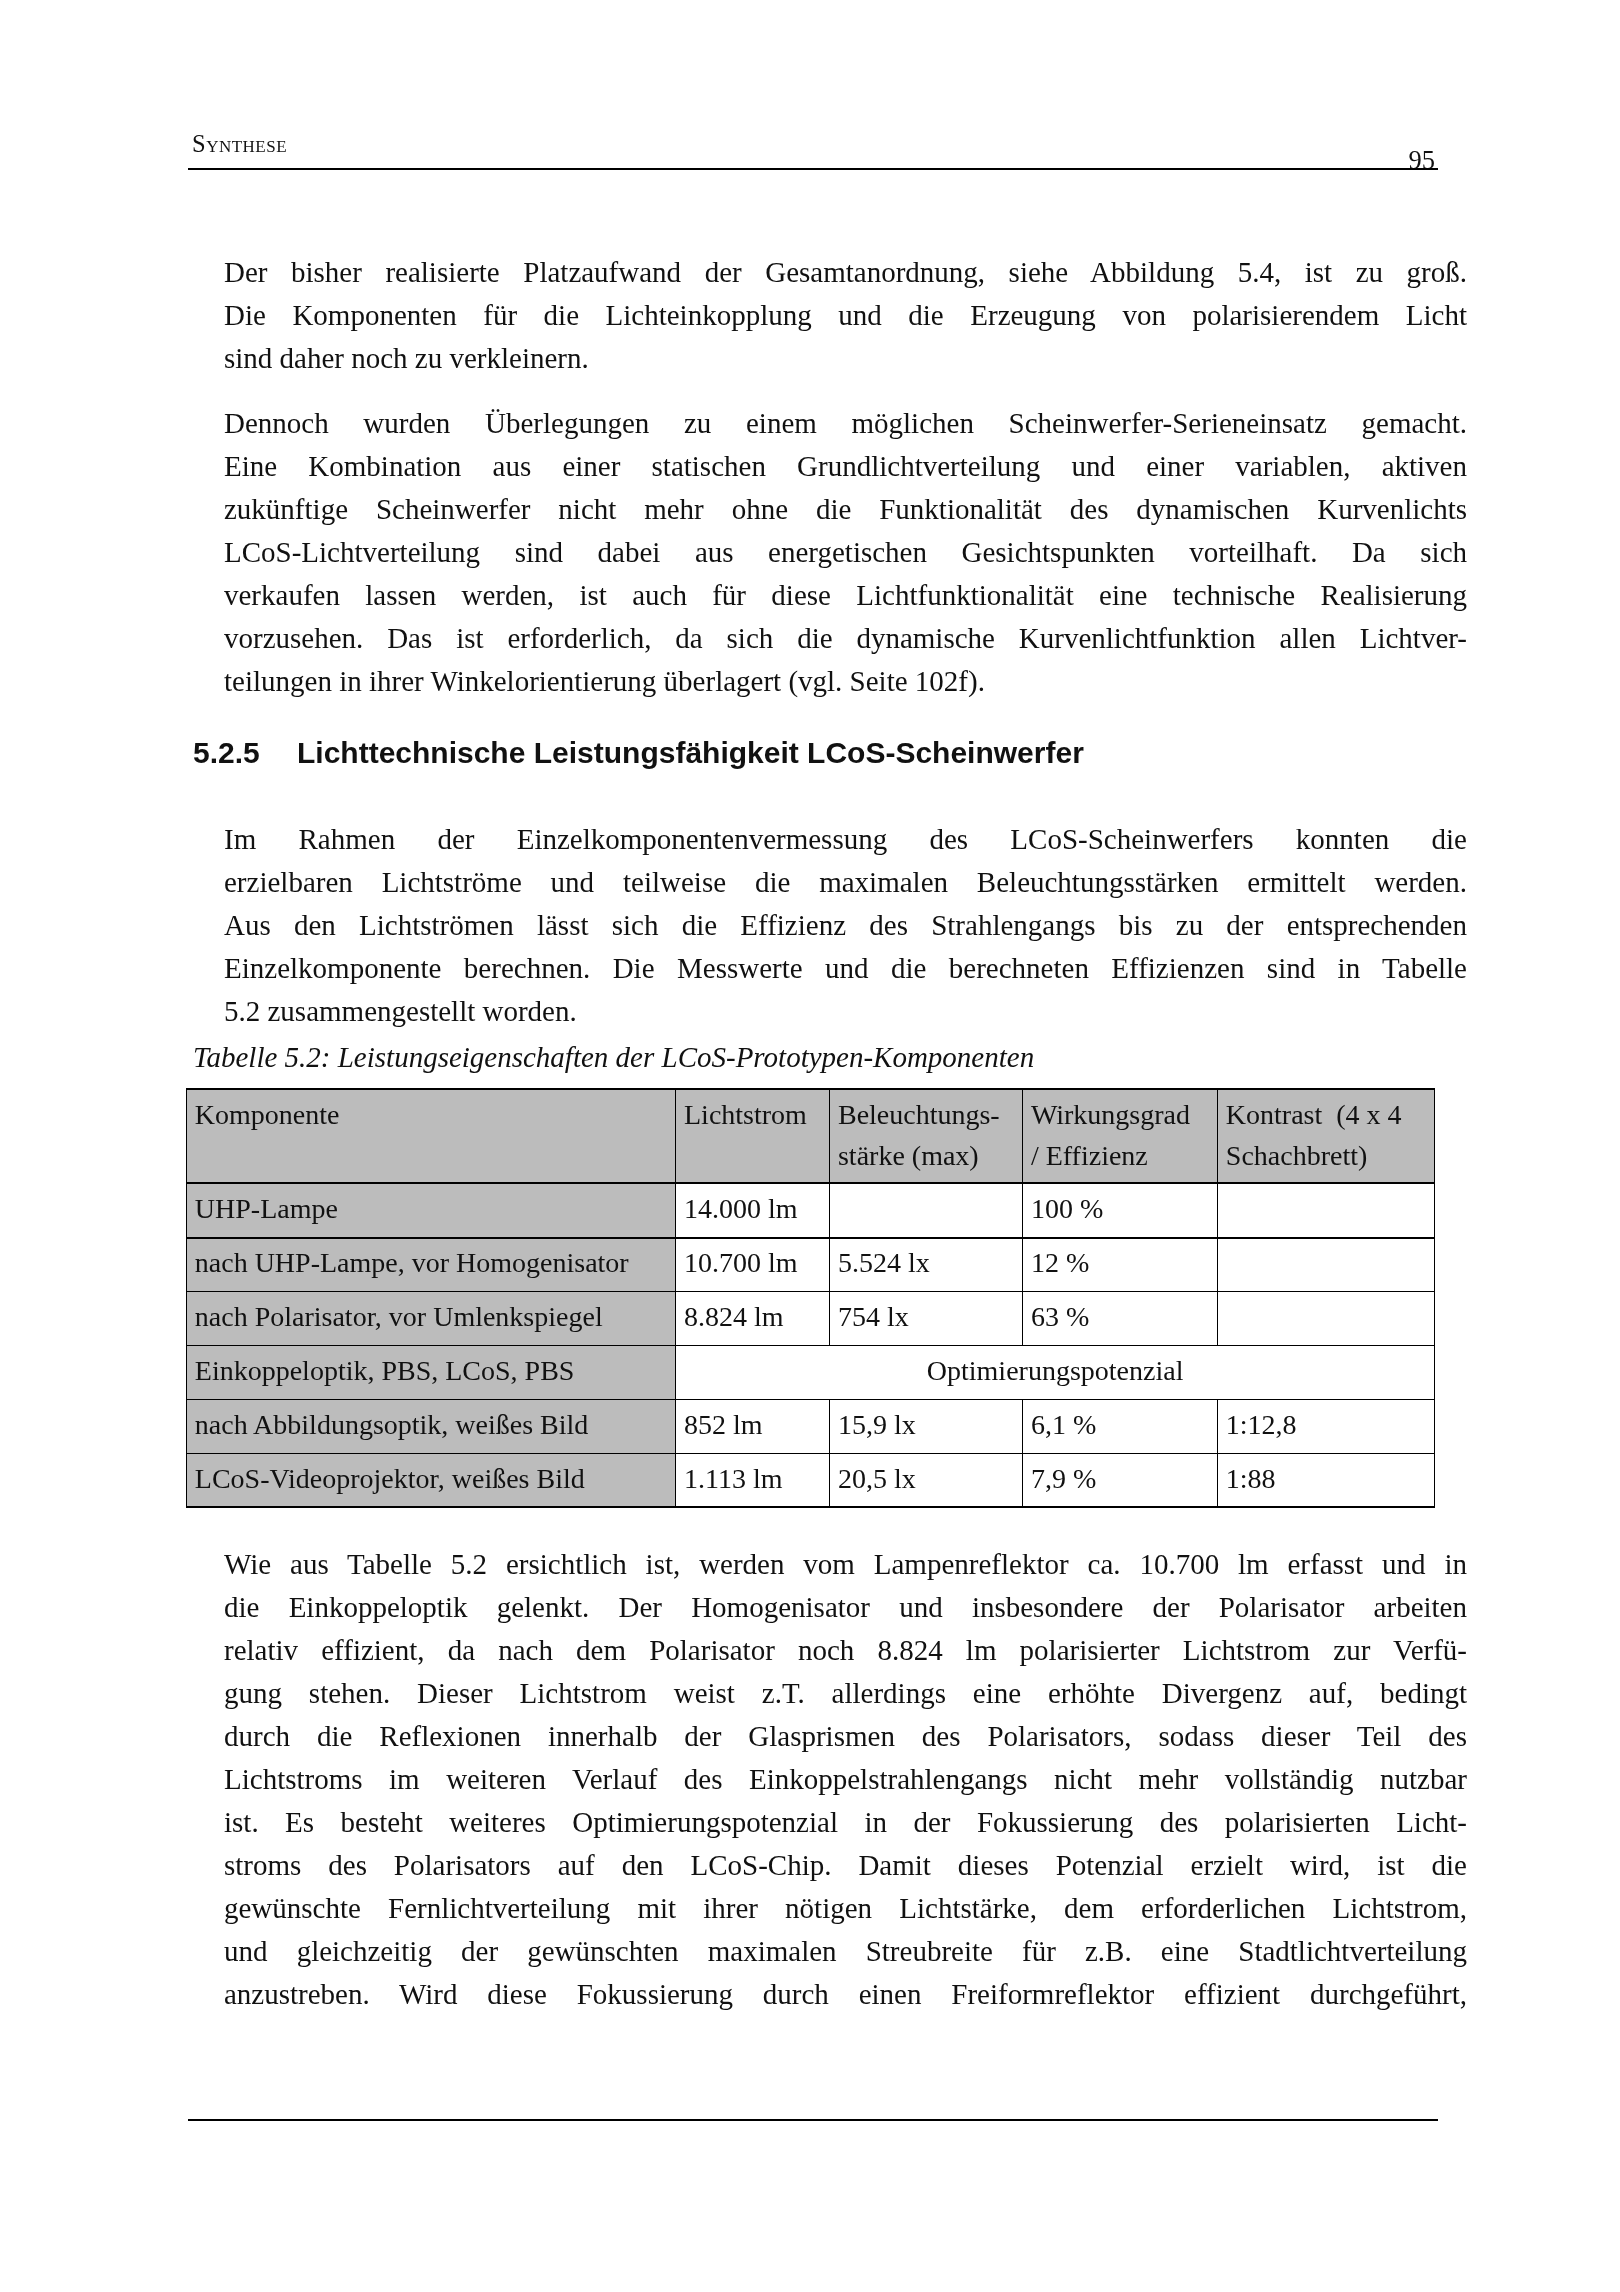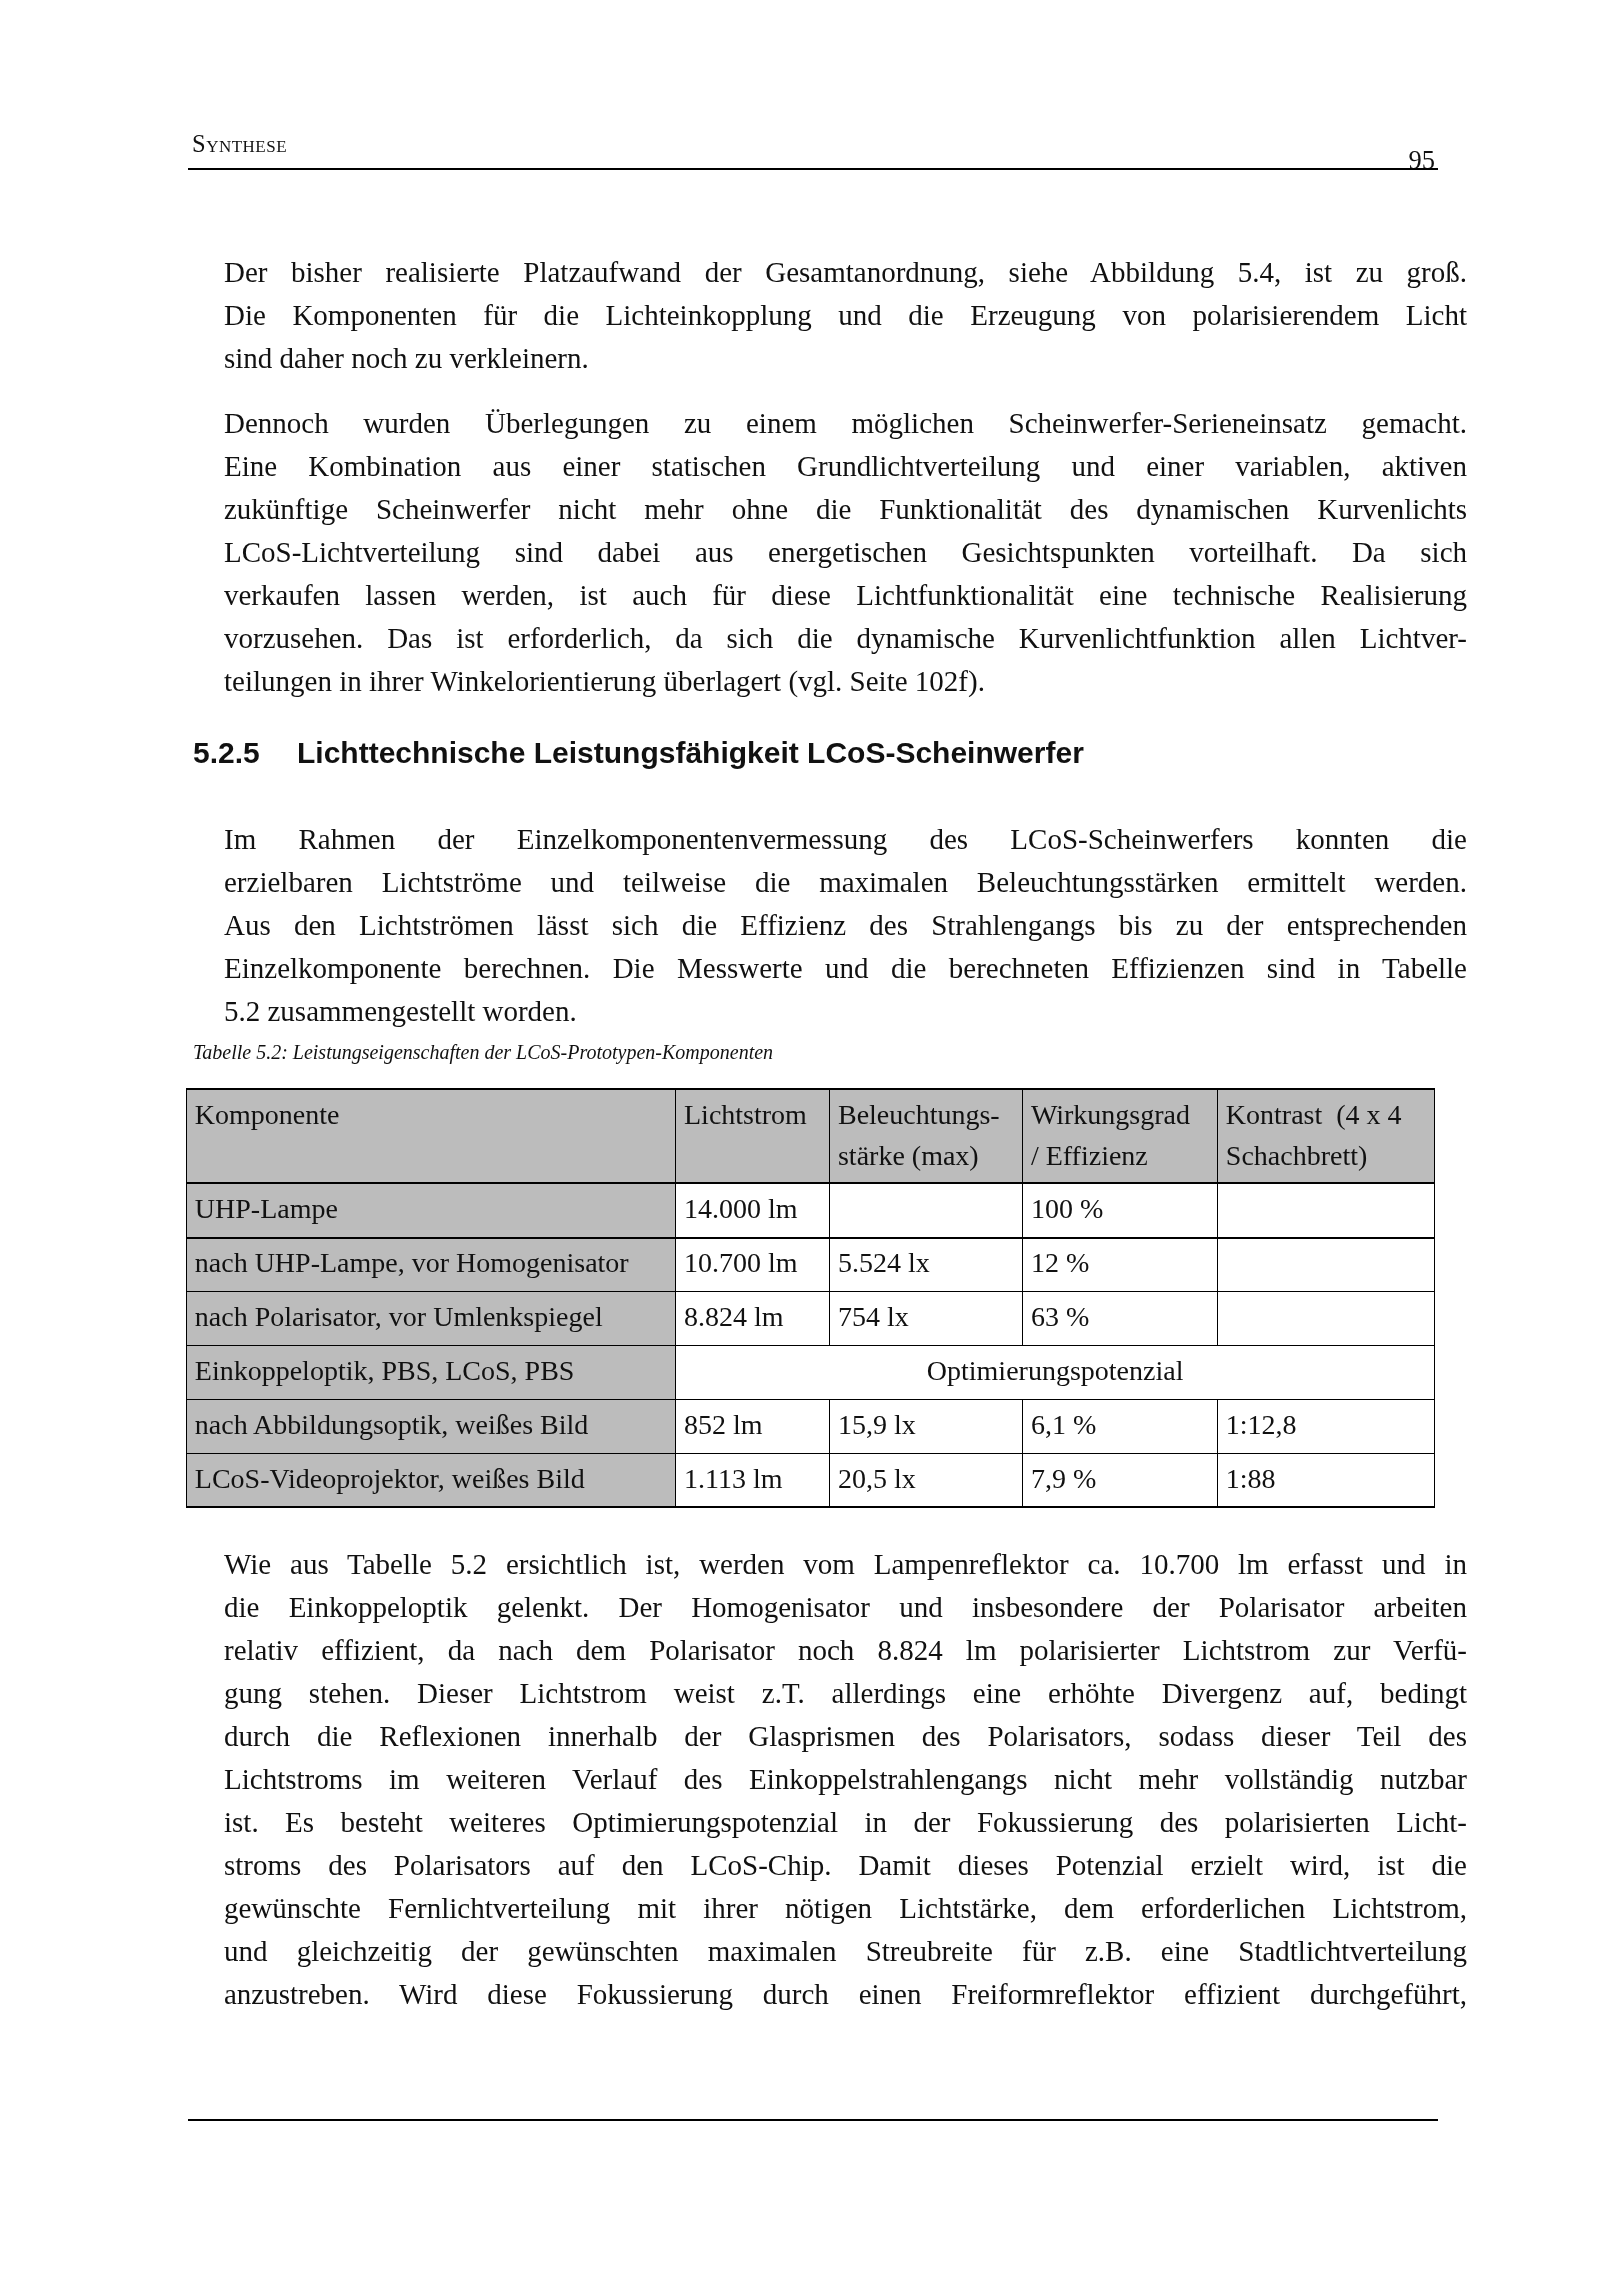--- a/index.html
+++ b/index.html
@@ -8,21 +8,21 @@
   .running-head { position: absolute; left: 192px; top: 130px; width: 1245px; height: 35px; }
   .running-head .title { position: absolute; left: 0; top: 0; font-size: 24.5px; letter-spacing: 0.5px; font-variant: small-caps; }
   .running-head .pageno { position: absolute; right: 2px; top: 0; font-size: 26.5px; margin-top: 15px; }
   .rule-top { position: absolute; left: 188px; top: 168px; width: 1250px; height: 2px; background: #000; }
   .rule-bottom { position: absolute; left: 188px; top: 2119px; width: 1250px; height: 2px; background: #000; }
   .para { position: absolute; left: 208px; width: 1243px; font-size: 29px; line-height: 43px; text-align: justify; margin: 16px; }
   .para .line { display: block; text-align: justify; text-align-last: justify; white-space: nowrap; }
   .para .line.last { text-align-last: left; }
   .heading { position: absolute; left: 193px; top: 736px; font-family: "Liberation Sans", "DejaVu Sans", sans-serif; font-weight: bold; font-size: 30px; }
   .heading .num { display: inline-block; width: 104px; }
-  .caption { position: absolute; left: 193px; top: 1041px; font-size: 20px; font-style: italic; }
+  .caption { position: absolute; left: 193px; top: 1041px; font-size: 29px; font-style: italic; }
   table.data { position: absolute; left: 186px; top: 1088px; width: 1249px; border-collapse: collapse; font-size: 28px; }
   table.data td, table.data th { border: 1px solid #000; padding: 3.9px 7.8px 5.9px 7.8px; vertical-align: top; text-align: left; font-weight: normal; line-height: 41px; }
   table.data th { background: #bcbcbc; height: 82px; border-top: 2.9px solid #000; border-bottom: 2.9px solid #000; }
   table.data td.comp { background: #bcbcbc; }
   table.data tr.body td { height: 43px; }
   table.data tr.last td { border-bottom: 2.9px solid #000; }
   table.data tr.first td { border-top: 2.9px solid #000; }
   table.data td.span { text-align: center; }
   col.c1 { width: 490px; } col.c2 { width: 154px; } col.c3 { width: 193px; } col.c4 { width: 195px; } col.c5 { width: 217px; }
 </style>

